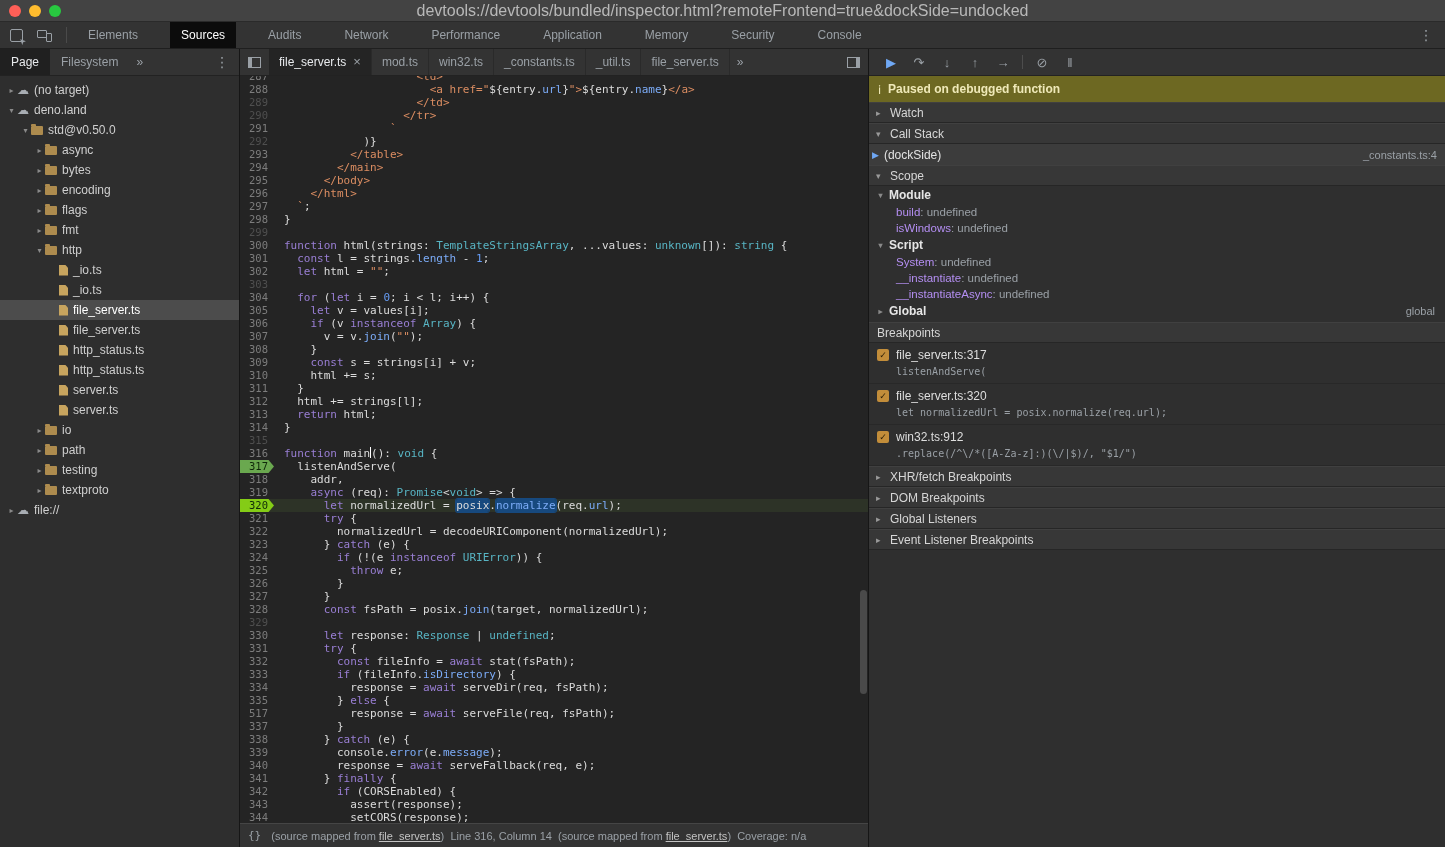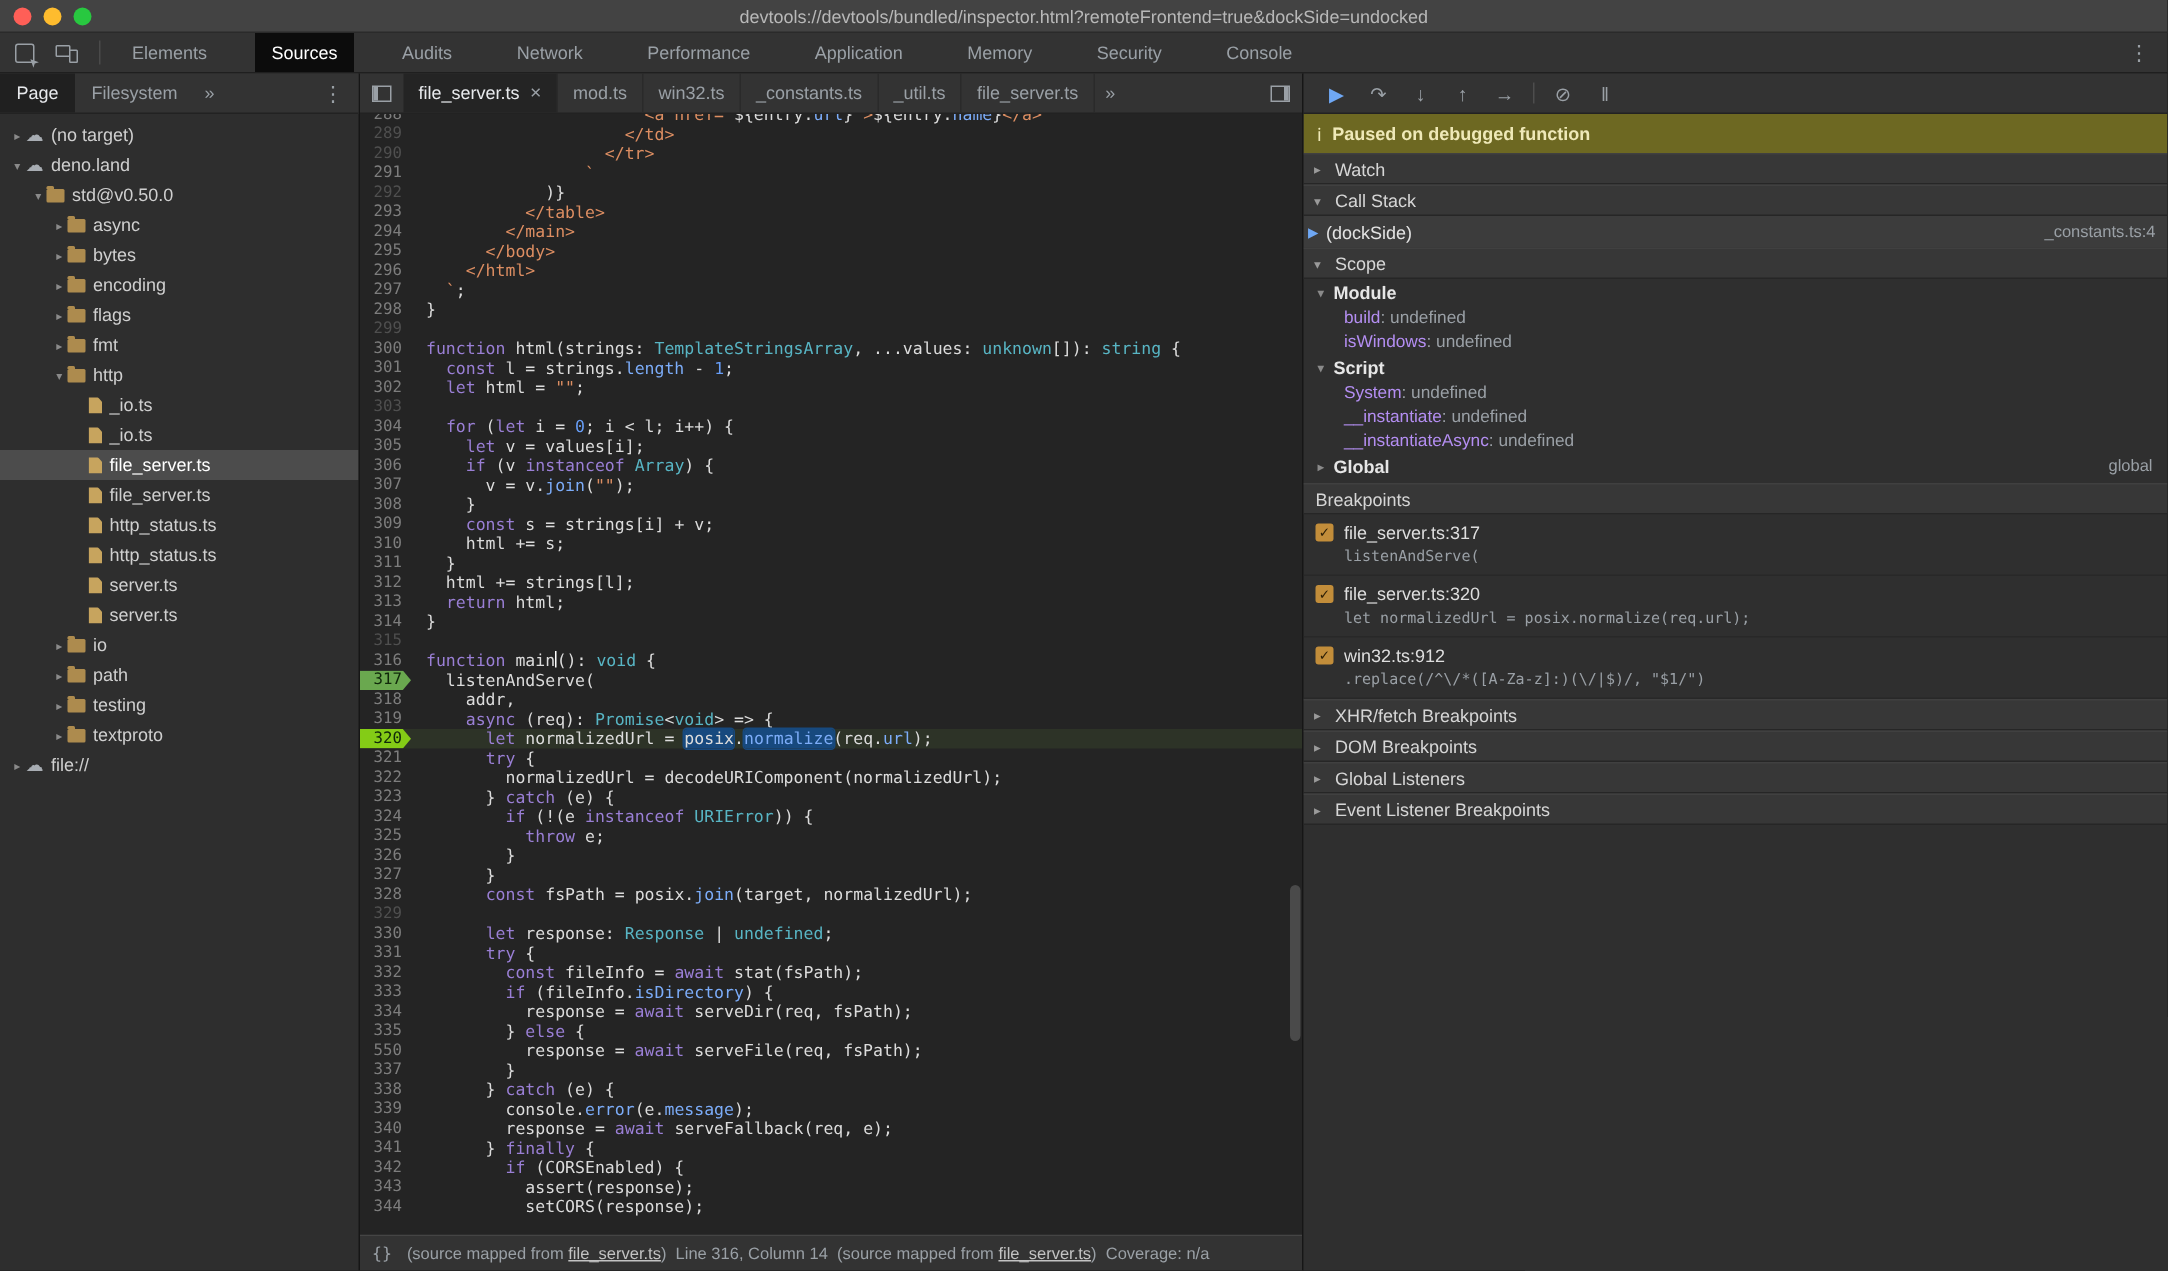--- a/index.html
+++ b/index.html
@@ -6,21 +6,21 @@
   html,body { width:1445px; height:847px; overflow:hidden; background:#242424;
               font-family:"Liberation Sans", sans-serif; }
   .window { width:1445px; height:847px; display:flex; flex-direction:column; }
 
   
   .titlebar { height:22px; background:#434343; border-bottom:1px solid #2a2a2a;
               display:flex; align-items:center; position:relative; flex:0 0 22px; }
   .lights { position:absolute; left:9px; top:5px; display:flex; gap:8px; }
   .light { width:12px; height:12px; border-radius:50%; display:inline-block; }
   .light.red { background:#ff5f57; } .light.yellow { background:#febc2e; } .light.green { background:#28c840; }
-  .title { flex:1; text-align:center; font-size:12px; color:#b8b8b8; }
+  .title { flex:1; text-align:center; font-size:16px; color:#b8b8b8; }
 
   
   .toolbar { height:27px; background:#333; border-bottom:1px solid #1f1f1f;
              display:flex; align-items:stretch; flex:0 0 27px; }
   .tool-icons { display:flex; align-items:center; gap:14px; padding:0 12px 0 10px; }
   .inspect-box { width:13px; height:13px; border:1px solid #9aa0a6; border-radius:2px; position:relative; display:inline-block; }
   .inspect-box .cursor-glyph { position:absolute; right:-4px; bottom:-5px; font-size:8px; color:#9aa0a6; transform:rotate(-135deg); }
   .device-icon { width:15px; height:13px; position:relative; display:inline-block; }
   .device-icon .dev-a { position:absolute; left:0; top:1px; width:10px; height:8px; border:1px solid #9aa0a6; border-radius:1px; }
   .device-icon .dev-b { position:absolute; right:0; bottom:0; width:6px; height:9px; border:1px solid #9aa0a6; background:#333; border-radius:1px; }
@@ -312,20 +312,21 @@
             <div class="etab">
               <span class="etab-label">file_server.ts</span>
             </div>
           </div>
         <div class="tab-overflow">»</div>
         <div class="tabbar-spacer"></div>
         <span class="panel-toggle right"></span>
       </div>
       <div class="code-area">
         <div class="code-scroll">
+            <div class="line"><span class="gutter">287</span><span class="codetext"><span class="tk-s">                    &lt;td&gt;</span></span></div>
             <div class="line"><span class="gutter">288</span><span class="codetext"><span class="tk-s">                      &lt;a href="</span><span class="tk-d">${entry.</span><span class="tk-p">url</span><span class="tk-d">}</span><span class="tk-s">"&gt;</span><span class="tk-d">${entry.</span><span class="tk-p">name</span><span class="tk-d">}</span><span class="tk-s">&lt;/a&gt;</span></span></div>
             <div class="line"><span class="gutter dim">289</span><span class="codetext"><span class="tk-s">                    &lt;/td&gt;</span></span></div>
             <div class="line"><span class="gutter dim">290</span><span class="codetext"><span class="tk-s">                  &lt;/tr&gt;</span></span></div>
             <div class="line"><span class="gutter">291</span><span class="codetext"><span class="tk-s">                `</span></span></div>
             <div class="line"><span class="gutter dim">292</span><span class="codetext"><span class="tk-d">            )}</span></span></div>
             <div class="line"><span class="gutter">293</span><span class="codetext"><span class="tk-s">          &lt;/table&gt;</span></span></div>
             <div class="line"><span class="gutter">294</span><span class="codetext"><span class="tk-s">        &lt;/main&gt;</span></span></div>
             <div class="line"><span class="gutter">295</span><span class="codetext"><span class="tk-s">      &lt;/body&gt;</span></span></div>
             <div class="line"><span class="gutter">296</span><span class="codetext"><span class="tk-s">    &lt;/html&gt;</span></span></div>
             <div class="line"><span class="gutter">297</span><span class="codetext"><span class="tk-s">  `</span><span class="tk-d">;</span></span></div>
@@ -360,21 +361,21 @@
             <div class="line"><span class="gutter">326</span><span class="codetext"><span class="tk-d">        }</span></span></div>
             <div class="line"><span class="gutter">327</span><span class="codetext"><span class="tk-d">      }</span></span></div>
             <div class="line"><span class="gutter">328</span><span class="codetext"><span class="tk-d">      </span><span class="tk-k">const</span><span class="tk-d"> fsPath = posix.</span><span class="tk-p">join</span><span class="tk-d">(target, normalizedUrl);</span></span></div>
             <div class="line"><span class="gutter dim">329</span><span class="codetext"></span></div>
             <div class="line"><span class="gutter">330</span><span class="codetext"><span class="tk-d">      </span><span class="tk-k">let</span><span class="tk-d"> response: </span><span class="tk-y">Response</span><span class="tk-d"> | </span><span class="tk-y">undefined</span><span class="tk-d">;</span></span></div>
             <div class="line"><span class="gutter">331</span><span class="codetext"><span class="tk-d">      </span><span class="tk-k">try</span><span class="tk-d"> {</span></span></div>
             <div class="line"><span class="gutter">332</span><span class="codetext"><span class="tk-d">        </span><span class="tk-k">const</span><span class="tk-d"> fileInfo = </span><span class="tk-k">await</span><span class="tk-d"> stat(fsPath);</span></span></div>
             <div class="line"><span class="gutter">333</span><span class="codetext"><span class="tk-d">        </span><span class="tk-k">if</span><span class="tk-d"> (fileInfo.</span><span class="tk-p">isDirectory</span><span class="tk-d">) {</span></span></div>
             <div class="line"><span class="gutter">334</span><span class="codetext"><span class="tk-d">          response = </span><span class="tk-k">await</span><span class="tk-d"> serveDir(req, fsPath);</span></span></div>
             <div class="line"><span class="gutter">335</span><span class="codetext"><span class="tk-d">        } </span><span class="tk-k">else</span><span class="tk-d"> {</span></span></div>
-            <div class="line"><span class="gutter">550</span><span class="codetext"><span class="tk-d">          response = </span><span class="tk-k">await</span><span class="tk-d"> serveFile(req, fsPath);</span></span></div>
+            <div class="line"><span class="gutter">517</span><span class="codetext"><span class="tk-d">          response = </span><span class="tk-k">await</span><span class="tk-d"> serveFile(req, fsPath);</span></span></div>
             <div class="line"><span class="gutter">337</span><span class="codetext"><span class="tk-d">        }</span></span></div>
             <div class="line"><span class="gutter">338</span><span class="codetext"><span class="tk-d">      } </span><span class="tk-k">catch</span><span class="tk-d"> (e) {</span></span></div>
             <div class="line"><span class="gutter">339</span><span class="codetext"><span class="tk-d">        console.</span><span class="tk-p">error</span><span class="tk-d">(e.</span><span class="tk-p">message</span><span class="tk-d">);</span></span></div>
             <div class="line"><span class="gutter">340</span><span class="codetext"><span class="tk-d">        response = </span><span class="tk-k">await</span><span class="tk-d"> serveFallback(req, e);</span></span></div>
             <div class="line"><span class="gutter">341</span><span class="codetext"><span class="tk-d">      } </span><span class="tk-k">finally</span><span class="tk-d"> {</span></span></div>
             <div class="line"><span class="gutter">342</span><span class="codetext"><span class="tk-d">        </span><span class="tk-k">if</span><span class="tk-d"> (CORSEnabled) {</span></span></div>
             <div class="line"><span class="gutter">343</span><span class="codetext"><span class="tk-d">          assert(response);</span></span></div>
             <div class="line"><span class="gutter">344</span><span class="codetext"><span class="tk-d">          setCORS(response);</span></span></div>
           </div>
         <div class="vscroll">

